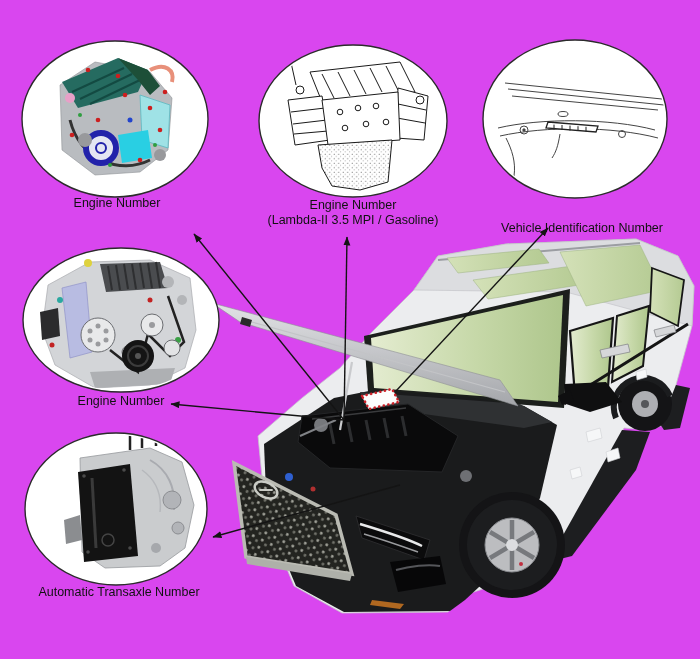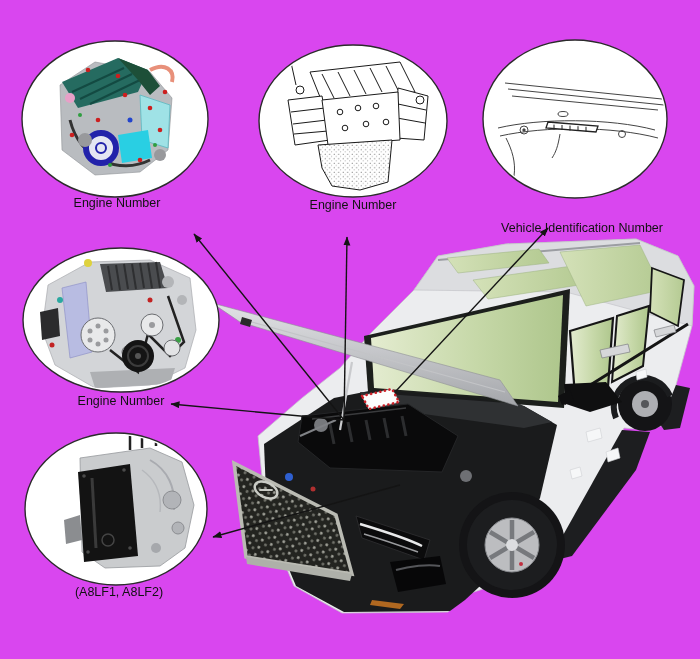--- a/index.html
+++ b/index.html
@@ -346,27 +346,28 @@
     </g>
   </g>
 </svg>
 
   <div class="callout-label" style="left:2px;top:196px;width:230px;">
     <div>Engine Number</div>
   </div>
 
   <div class="callout-label" style="left:244px;top:198px;width:218px;">
     <div>Engine Number</div>
+    <div>(Lambda-II 3.5 MPI / Gasoline)</div>
   </div>
 
   <div class="callout-label" style="left:480px;top:221px;width:204px;text-align:center;">
     <div>Vehicle Identification Number</div>
   </div>
 
   <div class="callout-label" style="left:30px;top:394px;width:182px;">
     <div>Engine Number</div>
   </div>
 
   <div class="callout-label" style="left:8px;top:585px;width:222px;">
-    <div>(A8LF1, A8LF2)</div>
+    <div>Automatic Transaxle Number</div>
   </div>
 
 </div>
 
 </body></html>

